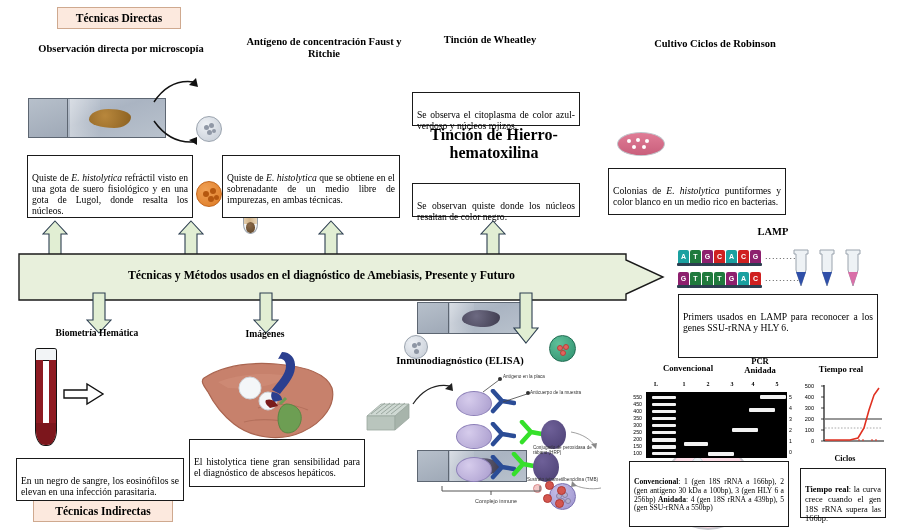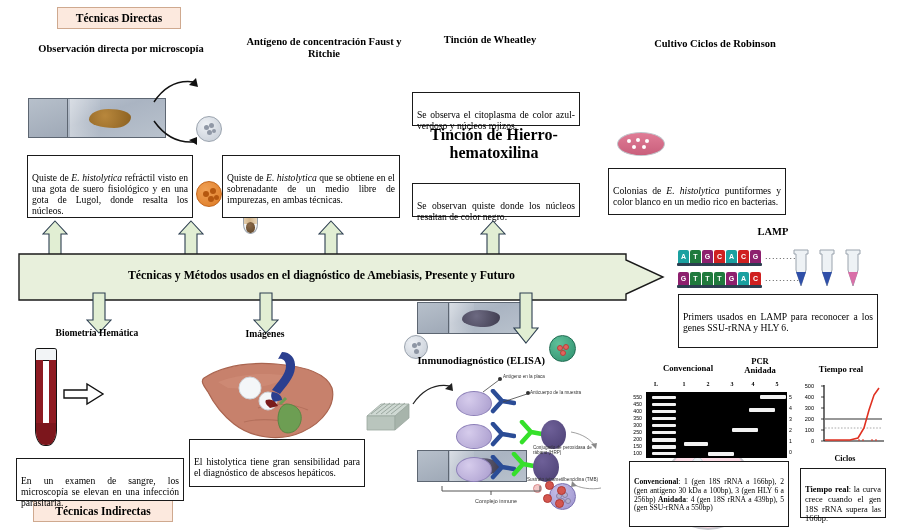--- a/index.html
+++ b/index.html
@@ -273,56 +273,56 @@
     <path d="M4,24 L14,24 L9,38 Z" fill="#2f4fa8"></path>
   </svg>
 </div>
 <div class="abs" style="left:844px;top:248px;">
   <svg width="18" height="42" viewBox="0 0 18 42">
     <path d="M2,2 L16,2 L16,6 L14,6 L14,22 L9,38 L4,22 L4,6 L2,6 Z" fill="#eef2f5" stroke="#9aa3ad" stroke-width="1"></path>
     <path d="M4,24 L14,24 L9,38 Z" fill="#d96fa8"></path>
   </svg>
 </div>
 
-<div class="abs cap" style="left:678px;top:294px;width:200px;height:54px;font-size:9.6px;">Primers usados en LAMP para reconocer a los genes SSU-rRNA y HLY 6.</div>
+<div class="abs cap" style="left:678px;top:294px;width:200px;height:64px;font-size:9.6px;">Primers usados en LAMP para reconocer a los genes SSU-rRNA y HLY 6.</div>
 
 <div class="abs ttl" style="left:37px;top:328px;width:120px;font-size:9.6px;">Biometría Hemática</div>
 
 <div class="abs" style="left:35px;top:348px;width:22px;height:98px;border:1.6px solid #111;border-radius:3px 3px 46% 46%/3px 3px 16% 16%;background:#fff;overflow:hidden;box-sizing:border-box;">
   <div style="position:absolute;left:0;right:0;top:0;height:11px;background:#f2f4f6;border-bottom:1.2px solid #111;"></div>
   <div style="position:absolute;left:0;width:7px;top:11px;bottom:0;background:#8e1b22;"></div>
   <div style="position:absolute;right:0;width:7px;top:11px;bottom:0;background:#8e1b22;"></div>
   <div style="position:absolute;left:0;right:0;bottom:0;height:22px;background:#7c161c;"></div>
 </div>
 
 <svg class="abs" style="left:63px;top:382px;" width="42" height="24">
   <polygon points="1,8 24,8 24,2 40,12 24,22 24,16 1,16" fill="#fff" stroke="#111" stroke-width="1.4"></polygon>
 </svg>
 
-<div class="abs cap" style="left:16px;top:458px;width:168px;height:43px;font-size:9.6px;">En un examen de sangre, los microscopía se elevan en una infección parasitaria.</div>
+<div class="abs cap" style="left:16px;top:458px;width:168px;height:43px;font-size:9.6px;">En un negro de sangre, los eosinófilos se elevan en una infección parasitaria.</div>
 
 <div class="abs ttl" style="left:220px;top:329px;width:90px;font-size:9.6px;">Imágenes</div>
 
 <svg class="abs" style="left:198px;top:348px;" width="140" height="96" viewBox="0 0 140 96">
   <path d="M6,30 C24,18 50,14 78,16 C104,18 128,24 134,40 C138,56 126,74 104,84 C82,94 54,90 36,76 C22,65 14,52 10,44 C6,38 2,33 6,30 Z" fill="#c7816c" stroke="#a9644f" stroke-width="1.2"></path>
   <path d="M20,34 C40,26 66,24 90,28 C78,38 52,42 30,40 Z" fill="#d08d78" opacity=".7"></path>
   <path d="M60,60 C76,54 96,56 110,62" fill="none" stroke="#b4705c" stroke-width="1.2"></path>
   <path d="M46,74 C62,70 82,72 98,76" fill="none" stroke="#b4705c" stroke-width="1.2"></path>
   <circle cx="52" cy="40" r="11" fill="#f4f6f8" stroke="#cdd3d9" stroke-width="1"></circle>
   <circle cx="70" cy="53" r="9" fill="#f4f6f8" stroke="#cdd3d9" stroke-width="1"></circle>
   <path d="M84,4 C92,4 98,10 97,20 C96,30 88,38 82,46 L74,42 C80,34 88,26 88,18 C88,12 84,10 80,11 Z" fill="#2b3f8f"></path>
   <path d="M74,44 C80,44 84,48 84,52 L76,54 C74,52 72,48 74,44 Z" fill="#2b3f8f"></path>
   <path d="M68,52 C74,50 78,54 80,58 L72,60 C70,58 66,55 68,52 Z" fill="#7a1c1c"></path>
   <path d="M88,56 C100,56 106,66 102,76 C98,86 86,88 82,80 C78,72 80,58 88,56 Z" fill="#6d9e53" stroke="#5a8543" stroke-width="1"></path>
   <path d="M82,56 L88,50" stroke="#6d9e53" stroke-width="3"></path>
 </svg>
 
 <div class="abs cap" style="left:189px;top:439px;width:176px;height:48px;font-size:9.6px;">El histolytica tiene gran sensibilidad para el diagnóstico de abscesos hepáticos.</div>
 
-<div class="abs ttl" style="left:375px;top:355px;width:170px;font-size:10.5px;text-align:right;">Inmunodiagnóstico (ELISA)</div>
+<div class="abs ttl" style="left:375px;top:355px;width:170px;font-size:10.5px;text-align:center;">Inmunodiagnóstico (ELISA)</div>
 
 <svg class="abs" style="left:365px;top:400px;" width="46" height="36" viewBox="0 0 46 36">
   <polygon points="2,16 16,4 44,4 30,16" fill="#cfd9d3" stroke="#9aa79f" stroke-width=".8"></polygon>
   <polygon points="2,16 30,16 30,30 2,30" fill="#b9c5bd" stroke="#9aa79f" stroke-width=".8"></polygon>
   <polygon points="30,16 44,4 44,18 30,30" fill="#a7b4ab" stroke="#9aa79f" stroke-width=".8"></polygon>
   <g stroke="#8d9a92" stroke-width=".8">
     <line x1="6" y1="14" x2="20" y2="3"></line>
       <line x1="11" y1="14" x2="25" y2="3"></line>
     <line x1="16" y1="14" x2="30" y2="3"></line>
       <line x1="21" y1="14" x2="35" y2="3"></line>

